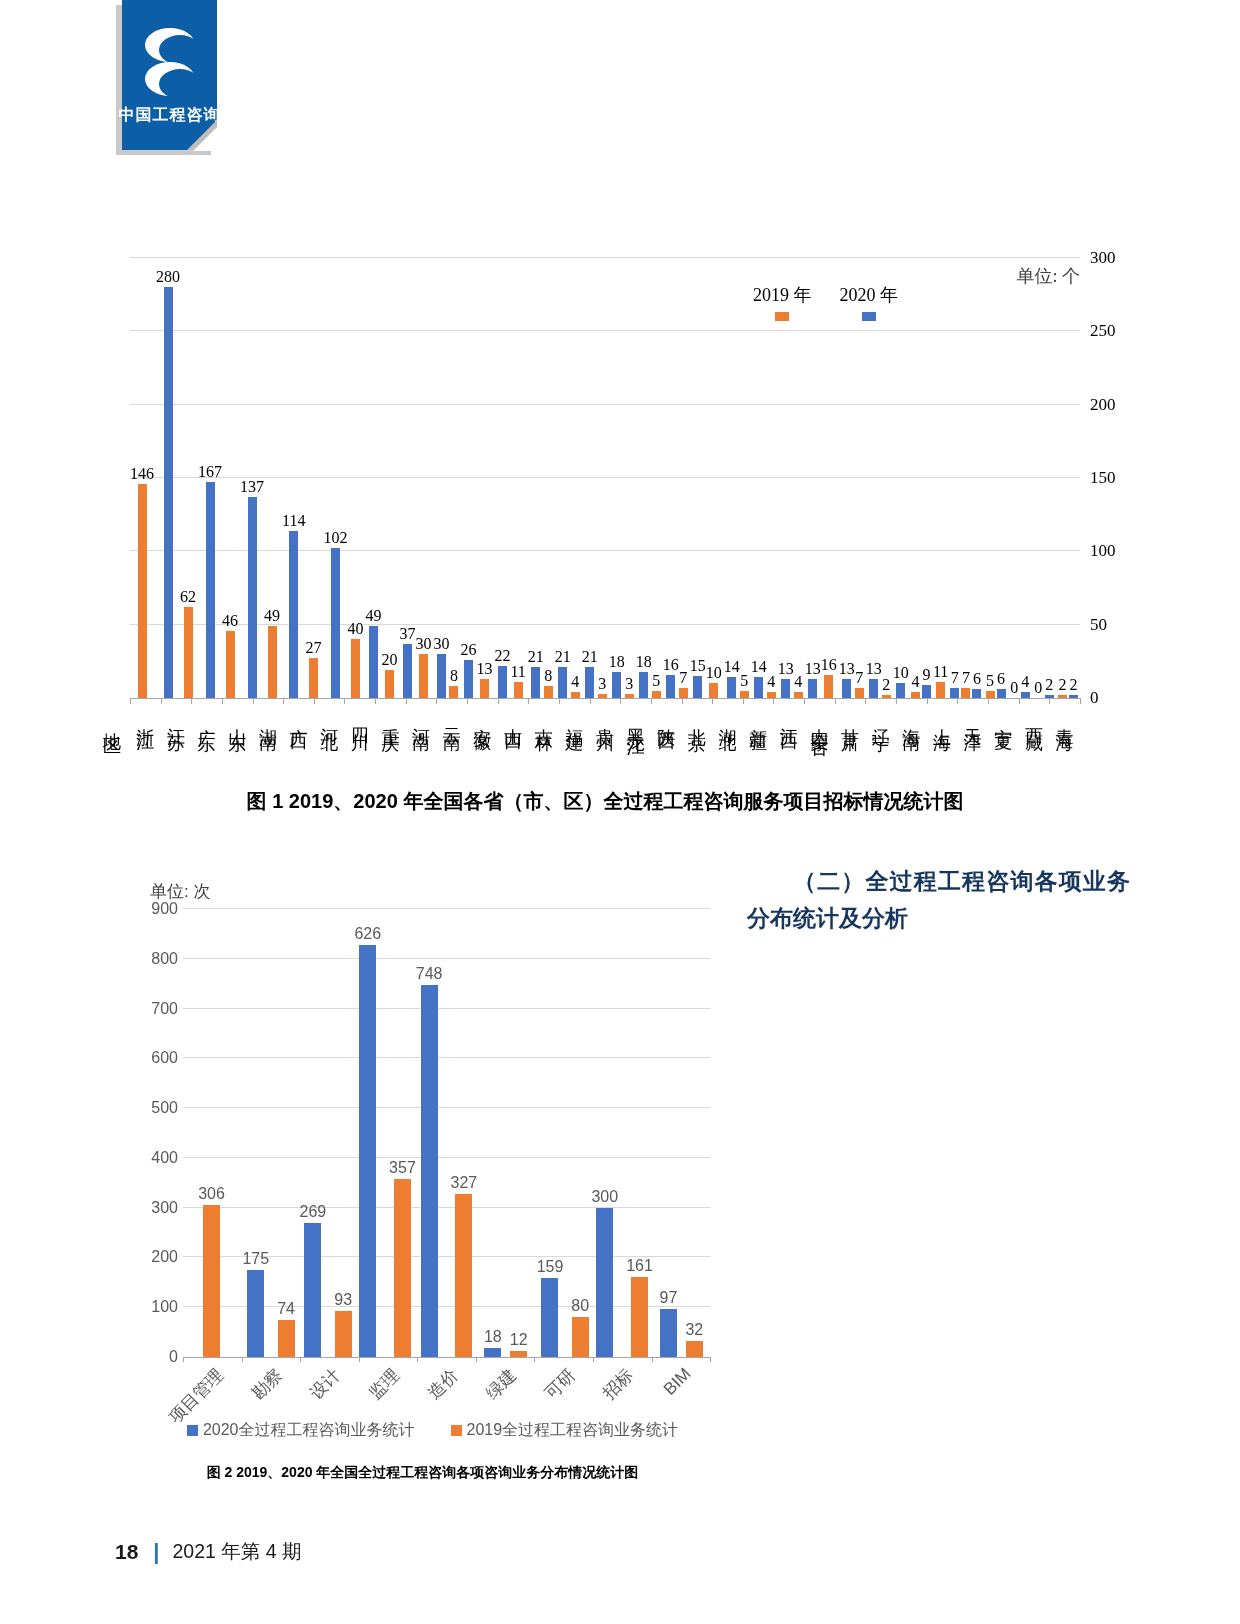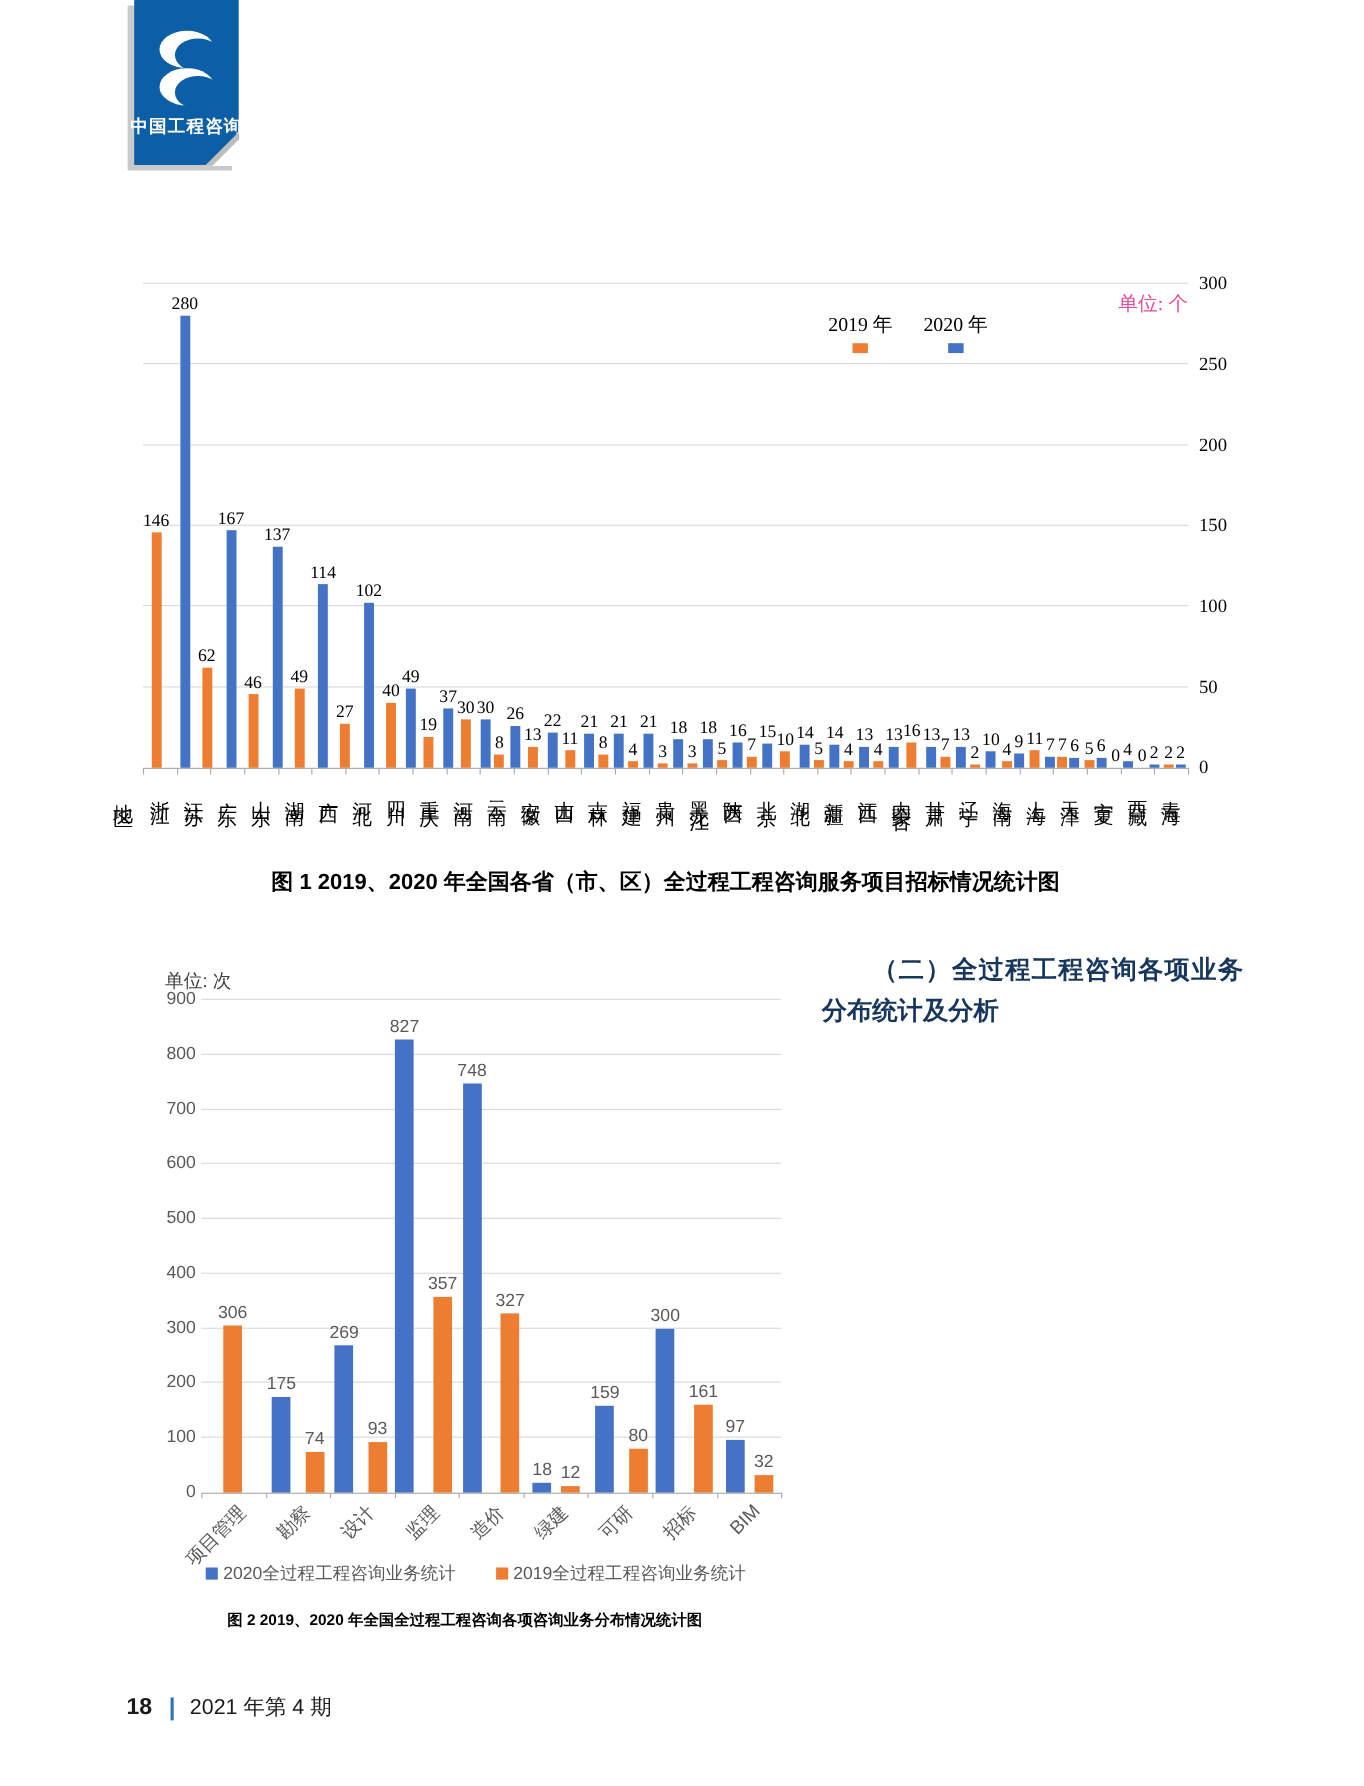--- a/index.html
+++ b/index.html
@@ -11,21 +11,21 @@
   .logo-box{position:absolute;inset:0;background:#0C5FA6;box-shadow:-6px 5px 0 #c9c9c9;}
   .logo-glyph{position:absolute;left:50%;top:26px;transform:translateX(-50%);}
   .logo-text{position:absolute;left:50%;bottom:24px;transform:translateX(-50%);
              color:#fff;font-size:16px;font-weight:bold;white-space:nowrap;letter-spacing:1px;}
   .logo-fold-shadow{position:absolute;right:0;bottom:0;width:0;height:0;
              border-left:30px solid transparent;border-bottom:30px solid #bdbdbd;}
   .logo-fold{position:absolute;right:-1px;bottom:-1px;width:0;height:0;
              border-left:25px solid transparent;border-bottom:25px solid #ffffff;}
 
   
-  #f1unit{position:absolute;right:160px;top:264px;font:18px "Liberation Serif",serif;color:#ec4899;}
+  #f1unit{position:absolute;right:160px;top:264px;font:18px "Liberation Serif",serif;color:#404040;}
   #f1legend{position:absolute;left:753px;top:283px;display:flex;gap:28px;}
   .lg1i{display:flex;flex-direction:column;align-items:center;gap:5px;}
   .lg1t{font:18px "Liberation Serif",serif;color:#000;}
   .lg1s{width:14px;height:9px;}
   #f1plot{position:absolute;left:130px;top:258px;width:950px;height:440px;}
   .gl{position:absolute;left:0;right:0;height:1px;background:#D9D9D9;}
   #f1bars{position:absolute;inset:0;display:flex;align-items:flex-end;}
   .f1g{flex:1;display:flex;align-items:flex-end;justify-content:center;gap:2px;height:100%;}
   .bw{display:flex;flex-direction:column;align-items:center;justify-content:flex-end;}
   .f1v{font:16px "Liberation Serif",serif;color:#000;line-height:1;margin-bottom:2px;white-space:nowrap;}
@@ -178,21 +178,21 @@
           <div class="f1v">40</div>
           <div class="f1b" style="height: 58.6667px; background: rgb(237, 125, 49);"></div>
         </div>
         <div class="bw">
           <div class="f1v">49</div>
           <div class="f1b" style="height: 71.8667px; background: rgb(68, 114, 196);"></div>
         </div>
       </div>
       <div class="f1g">
         <div class="bw">
-          <div class="f1v">19</div>
+          <div class="f1v">20</div>
           <div class="f1b" style="height: 27.8667px; background: rgb(237, 125, 49);"></div>
         </div>
         <div class="bw">
           <div class="f1v">37</div>
           <div class="f1b" style="height: 54.2667px; background: rgb(68, 114, 196);"></div>
         </div>
       </div>
       <div class="f1g">
         <div class="bw">
           <div class="f1v">30</div>
@@ -613,21 +613,21 @@
           <div class="f2v">269</div>
           <div class="f2b" style="height: 133.902px; background: rgb(68, 114, 196);"></div>
         </div>
         <div class="bw">
           <div class="f2v">93</div>
           <div class="f2b" style="height: 46.2933px; background: rgb(237, 125, 49);"></div>
         </div>
       </div>
       <div class="f2g">
         <div class="bw">
-          <div class="f2v">827</div>
+          <div class="f2v">626</div>
           <div class="f2b" style="height: 411.662px; background: rgb(68, 114, 196);"></div>
         </div>
         <div class="bw">
           <div class="f2v">357</div>
           <div class="f2b" style="height: 177.707px; background: rgb(237, 125, 49);"></div>
         </div>
       </div>
       <div class="f2g">
         <div class="bw">
           <div class="f2v">748</div>

